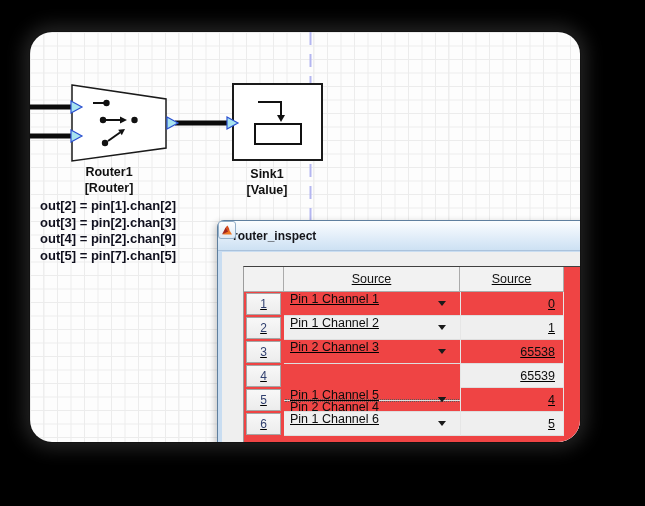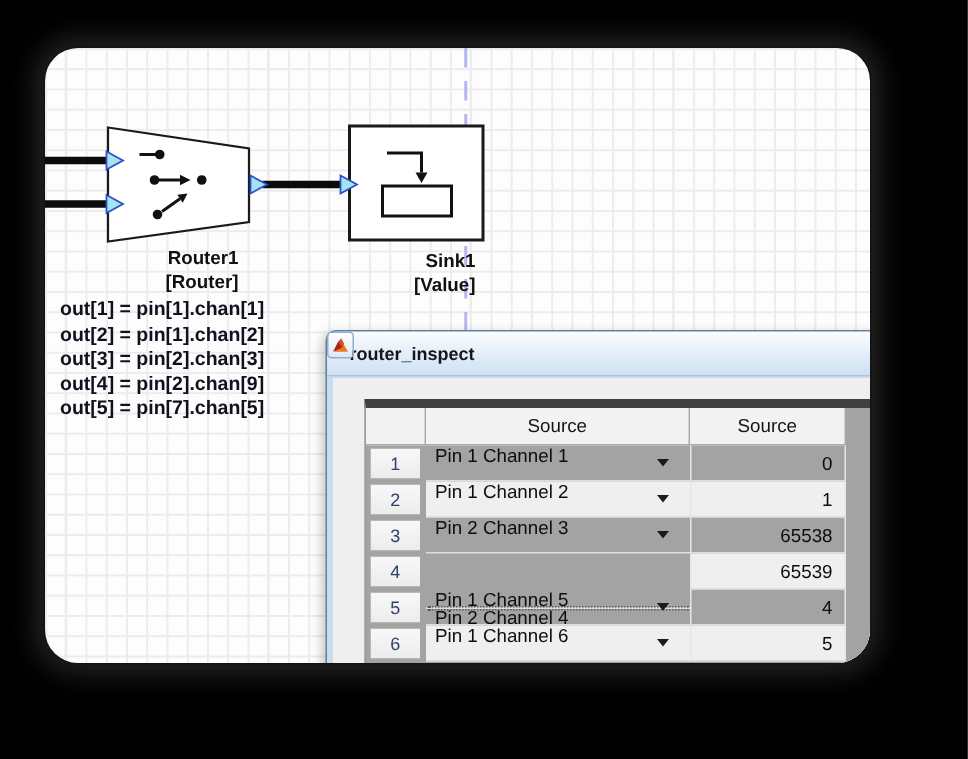--- a/index.html
+++ b/index.html
@@ -12,42 +12,42 @@
            background-image:
              linear-gradient(#ececec 1px,transparent 1px),
              linear-gradient(90deg,#ececec 1px,transparent 1px),
              linear-gradient(90deg,rgba(0,0,0,0.05) 1px,transparent 1px);
            background-size:13.5px 13.5px,13.5px 13.5px,135px 135px;
            background-position:0 0,0 0,13px 0;
            box-shadow:0 0 0 1px #131313,0 0 18px 7px rgba(140,140,140,0.25);}
 
   svg{position:absolute;left:0;top:0;}
 
-  .block-label{position:absolute;text-align:right;font-size:12.5px;font-weight:600;
+  .block-label{position:absolute;text-align:center;font-size:12.5px;font-weight:600;
                color:#101010;line-height:16px;width:100px;}
   .router-label{left:29px;top:132px;}
   .sink-label{left:187px;top:134px;}
 
   .annotations{position:absolute;left:10px;top:166px;font-size:13px;font-weight:700;
                color:#10101e;line-height:16.6px;white-space:nowrap;}
 
   
   .dialog{position:absolute;left:187px;top:188px;width:382px;height:232px;
           background:#c9ddf1;border:1px solid #5f7f9e;border-radius:7px 0 0 0;
           box-shadow:-2px 2px 7px rgba(0,0,0,0.22);}
   .titlebar{position:absolute;left:0;top:0;right:0;height:30px;border-radius:6px 0 0 0;
             background:linear-gradient(180deg,#fbfdfe 0%,#e6f0fa 45%,#cde1f3 100%);
             border-bottom:1px solid #aac2dc;display:flex;align-items:center;padding-left:8px;box-sizing:border-box;}
   .appicon{width:16px;height:16px;border:1px solid #93afc9;border-radius:3px;
            background:linear-gradient(180deg,#ffffff,#dde9f5);flex:0 0 auto;}
   .dlg-title{margin-left:7px;font-size:12px;font-weight:600;color:#15151a;}
   .dlg-body{position:absolute;left:4px;top:31px;right:0;bottom:0;background:#efefef;}
 
-  .tablewrap{position:absolute;left:21px;top:14px;right:0;bottom:0;background:#a3a3a3;
-             border-left:1px solid #9c9c9c;border-top:6px solid #404040;}
+  .tablewrap{position:absolute;left:21px;top:14px;right:0;bottom:0;background:#ef4444;
+             border-left:1px solid #9c9c9c;border-top:1px solid #404040;text-decoration:underline;}
   .tbl{display:grid;grid-template-columns:40px 176px 104px;grid-template-rows:25px repeat(6,24px);}
   .hcell{background:#f2f2f2;border-right:1px solid #ababab;border-bottom:1px solid #ababab;
          display:flex;align-items:center;justify-content:center;font-size:12.5px;color:#141414;font-weight:500;}
   .rnum{background:linear-gradient(#f8f8f8,#ececec);border:1px solid #a5a5a5;margin:1px 3px 1px 2px;
         display:flex;align-items:center;justify-content:center;font-size:12px;color:#31406f;font-weight:500;}
   .scell{position:relative;display:flex;align-items:flex-start;padding-left:6px;font-size:12.5px;color:#0d0d0d;
          border-bottom:1px solid #dedede;font-weight:500;}
   .vcell{display:flex;align-items:center;justify-content:flex-end;padding-right:8px;font-size:12.5px;
          color:#0d0d0d;border-bottom:1px solid #dedede;border-left:1px solid #e6e6e6;
          border-right:1px solid #e6e6e6;font-weight:500;}
@@ -107,21 +107,20 @@
     <div class="block-label router-label">
       <div>Router1</div>
       <div>[Router]</div>
     </div>
     <div class="block-label sink-label">
       <div>Sink1</div>
       <div>[Value]</div>
     </div>
 
     <div class="annotations">
-      <div>out[1] = pin[1].chan[1]</div>
       <div>out[2] = pin[1].chan[2]</div>
       <div>out[3] = pin[2].chan[3]</div>
       <div>out[4] = pin[2].chan[9]</div>
       <div>out[5] = pin[7].chan[5]</div>
     </div>
 
     <div class="dialog">
       <div class="titlebar">
         <svg class="appicon" viewBox="0 0 16 16">
           <polygon points="4,12.5 8,4 13,12.5" fill="#ef7623"></polygon>

